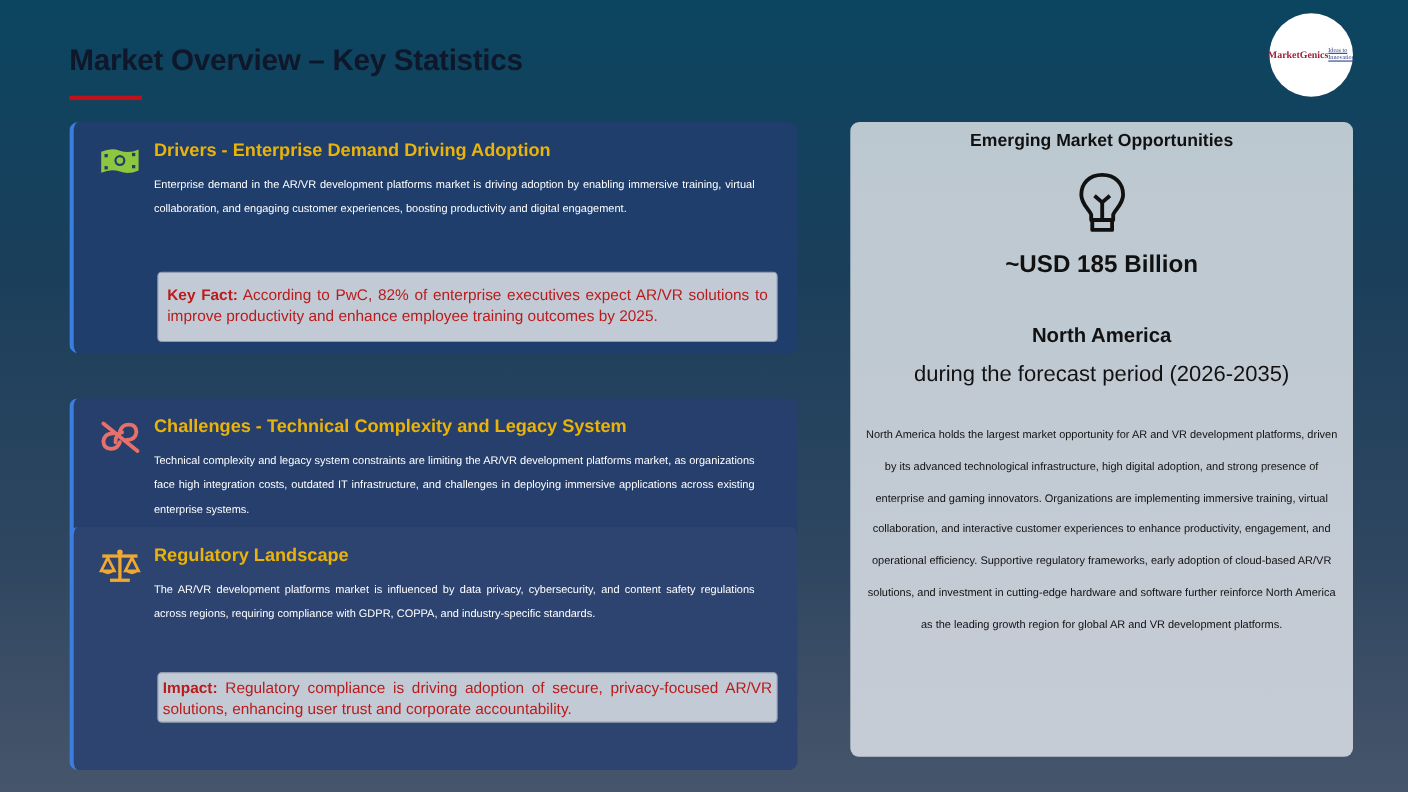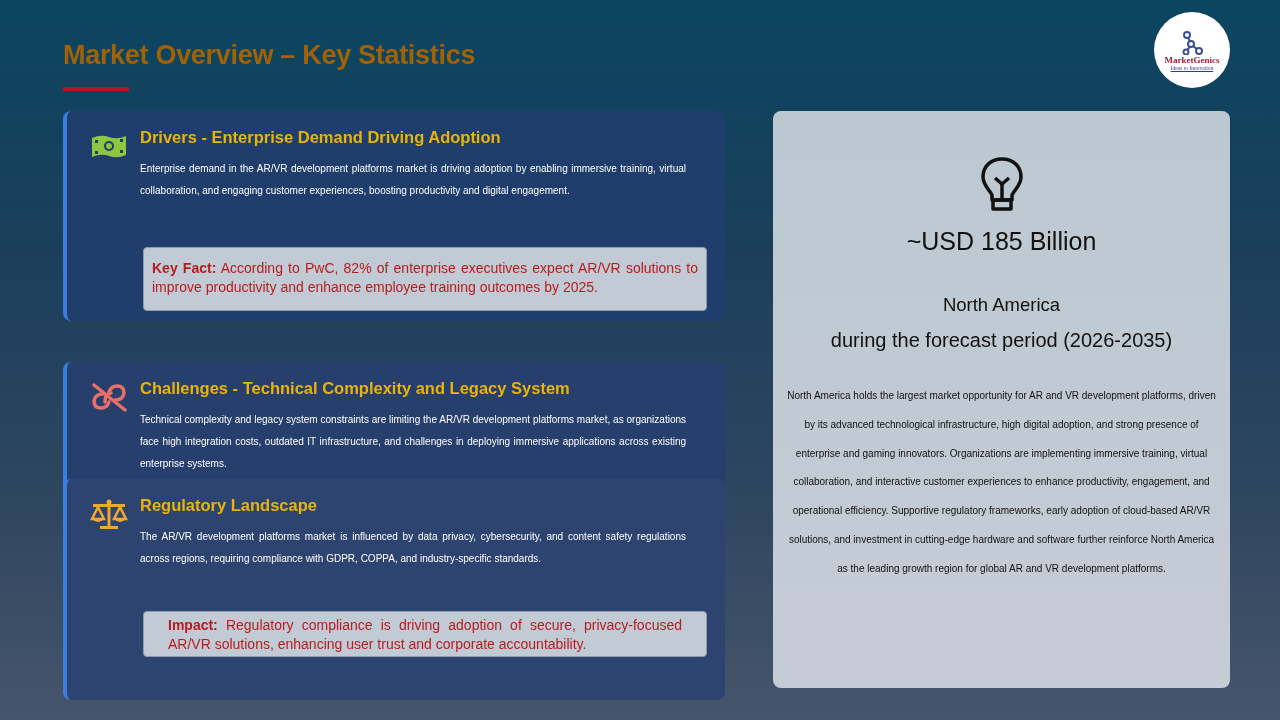--- a/index.html
+++ b/index.html
@@ -5,29 +5,29 @@
   * { box-sizing: border-box; margin: 0; padding: 0; }
   html, body { width: 1280px; height: 720px; overflow: hidden; }
   body {
     font-family: "Liberation Sans", "DejaVu Sans", sans-serif;
     background: linear-gradient(180deg, #0b4560 0%, #1b3f5b 35%, #2f4660 70%, #46556b 100%);
     position: relative;
     color: #fff;
   }
   .title {
     position: absolute; left: 63px; top: 40px;
-    font-size: 27px; font-weight: bold; color: #a16207; letter-spacing: -0.3px;
+    font-size: 27px; font-weight: bold; color: #0f172a; letter-spacing: -0.3px;
   }
   .title-underline {
     position: absolute; left: 63px; top: 87px; width: 66px; height: 4px; background: #c0111b;
   }
   .logo {
     position: absolute; left: 1154px; top: 12px; width: 76px; height: 76px;
     border-radius: 50%; background: #ffffff;
-    display: flex; flex-direction: column; align-items: center; justify-content: center;
+    display: flex; flex-direction: row; align-items: center; justify-content: center;
   }
   .logo svg { margin-top: 2px; }
   .logo-name { font-family: "Liberation Serif", serif; font-size: 9px; color: #a0213a; font-weight: bold; line-height: 10px; }
   .logo-tag { font-family: "Liberation Serif", serif; font-size: 5.5px; color: #2b3c8a; text-decoration: underline; line-height: 7px; }
 
   .card {
     position: absolute; left: 63px; width: 662px;
     border-radius: 8px; border-left: 4px solid #3a7ee0;
     background: #1f3d6a;
   }
@@ -42,33 +42,33 @@
   .card-body {
     position: absolute; left: 73px; top: 47px; width: 546px;
     font-size: 10px; line-height: 22px; color: #ffffff; text-align: justify;
   }
   .fact-box {
     position: absolute; left: 76px; width: 564px;
     background: #c2cad6; border: 1px solid #8f9cae; border-radius: 4px;
     color: #b91c1c; font-size: 14px; line-height: 19px; padding: 11px 8px; text-align: justify;
   }
   .c1 .fact-box { top: 136px; height: 64px; }
-  .c3 .fact-box { top: 132px; height: 46px; padding: 4px 24px; }
+  .c3 .fact-box { top: 132px; height: 46px; padding: 4px 4px; }
   .fact-box b { font-weight: bold; }
 
   .right-panel {
     position: absolute; left: 773px; top: 111px; width: 457px; height: 577px;
     background: linear-gradient(180deg, #bcc8d0 0%, #c6ccd6 100%);
     border-radius: 8px; color: #111; text-align: center; overflow: visible;
   }
   .rp-title { position: absolute; top: 9px; width: 100%; font-size: 16px; font-weight: bold; }
   .rp-bulb { position: absolute; left: 207px; top: 45px; width: 44px; height: 56px; }
-  .rp-value { position: absolute; top: 116px; width: 100%; font-size: 25px; font-weight: normal; }
+  .rp-value { position: absolute; top: 116px; width: 100%; font-size: 22px; font-weight: bold; }
   .rp-sub1 { position: absolute; top: 151px; width: 100%; font-size: 14px; }
-  .rp-region { position: absolute; top: 183px; width: 100%; font-size: 18.5px; font-weight: normal; }
+  .rp-region { position: absolute; top: 183px; width: 100%; font-size: 18.5px; font-weight: bold; }
   .rp-sub2 { position: absolute; top: 218px; width: 100%; font-size: 20px; }
   .rp-desc {
     position: absolute; top: 271px; left: 10px; width: 437px;
     font-size: 10px; line-height: 28.8px; color: #111;
   }
 </style>
 </head>
 <body>
 
 <div class="title">Market Overview – Key Statistics</div>
@@ -134,20 +134,21 @@
     </g>
   </svg>
   <div class="card-title">Regulatory Landscape</div>
   <div class="card-body">The AR/VR development platforms market is influenced by data privacy, cybersecurity, and content safety regulations across regions, requiring compliance with GDPR, COPPA, and industry-specific standards.</div>
   <div class="fact-box">
     <b>Impact:</b><span> Regulatory compliance is driving adoption of secure, privacy-focused AR/VR solutions, enhancing user trust and corporate accountability.</span>
   </div>
 </div>
 
 <div class="right-panel">
+  <div class="rp-title">Emerging Market Opportunities</div>
   <svg class="rp-bulb" viewBox="0 0 44 56">
     <g fill="none" stroke="#111" stroke-width="3.5" stroke-linejoin="round">
       <path d="M22 3 C10 3 3 11 3 21 C3 29 9 33 12 39 L12 44 L32 44 L32 39 C35 33 41 29 41 21 C41 11 34 3 22 3 Z"></path>
       <path d="M15 22 L22 28 L29 22"></path>
       <line x1="22" y1="28" x2="22" y2="44"></line>
       <rect x="13" y="44" width="18" height="9"></rect>
     </g>
   </svg>
   <div class="rp-value">~USD 185 Billion</div>
   <div class="rp-region">North America</div>

